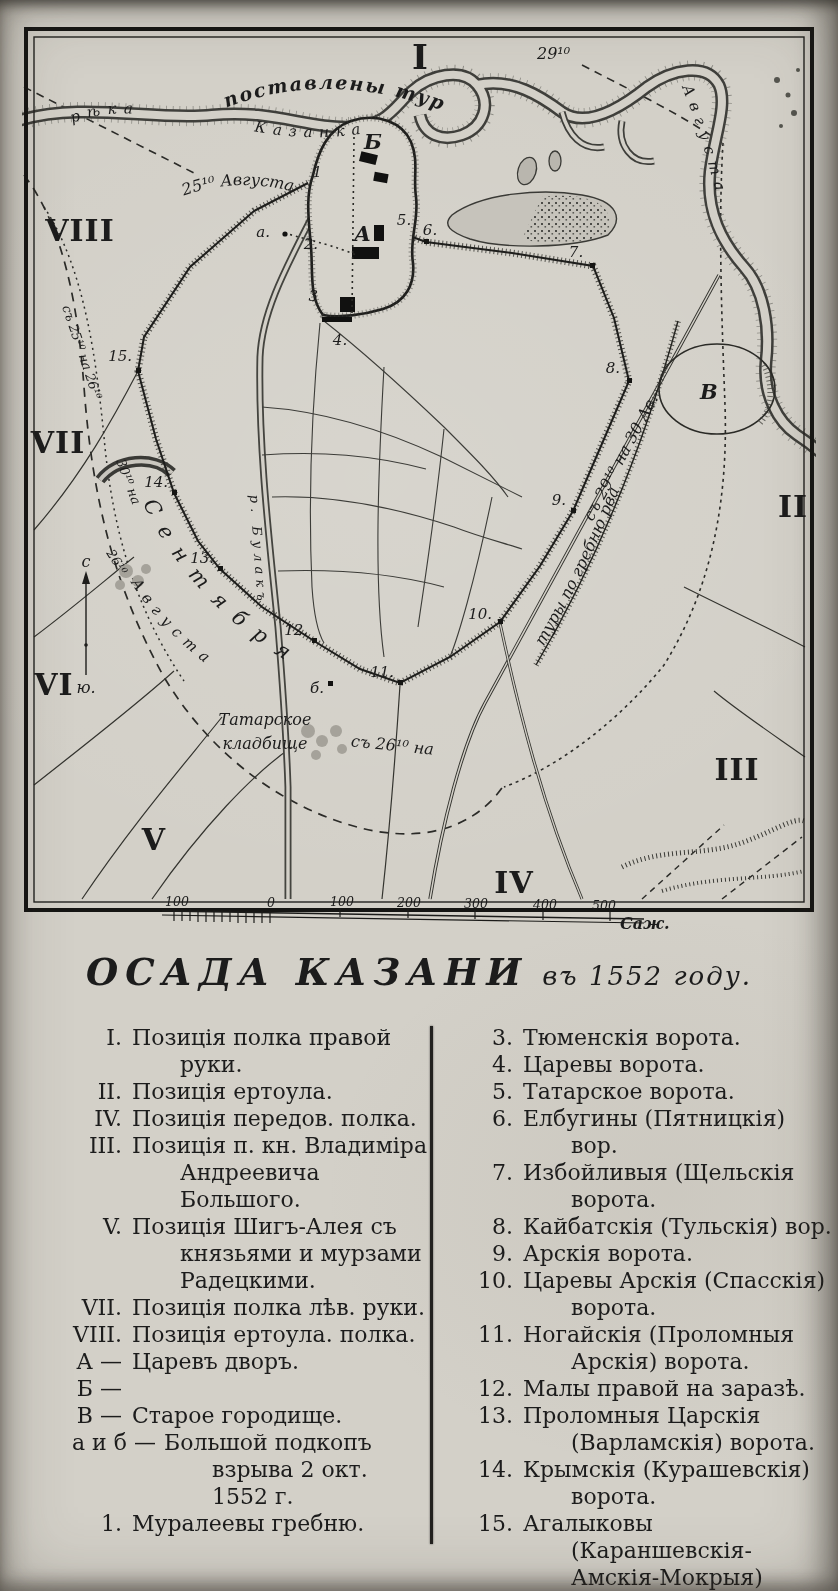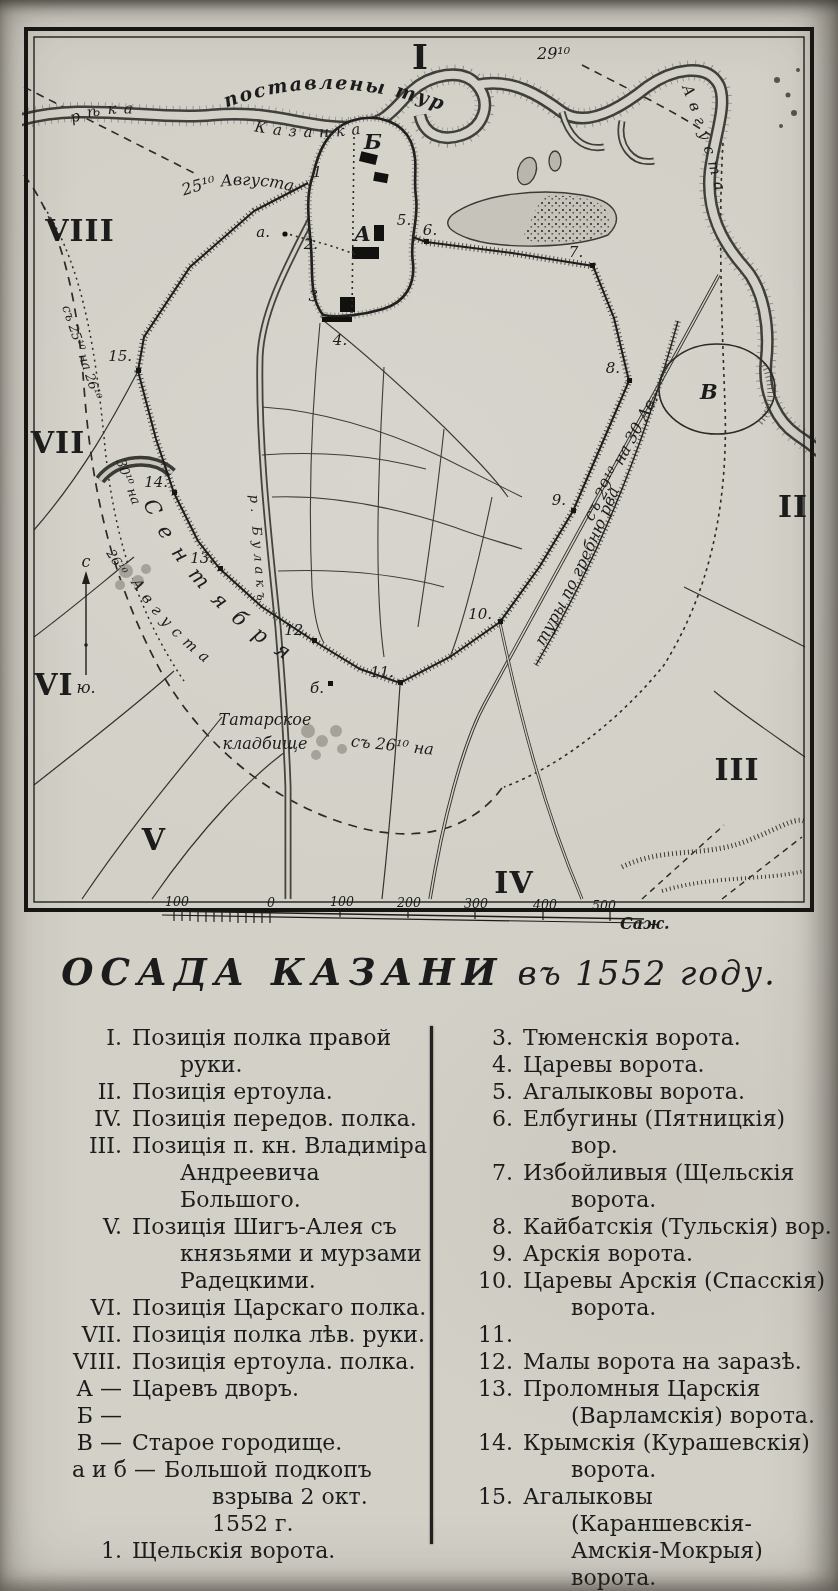--- a/index.html
+++ b/index.html
@@ -29,21 +29,21 @@
   .mlbl-sm{font:italic 13px "DejaVu Serif","Liberation Serif",serif;}
   .mlbl-big{font:italic bold 19px "DejaVu Serif","Liberation Serif",serif;letter-spacing:2px;}
   .mlbl-spread{font:italic 21px "DejaVu Serif","Liberation Serif",serif;letter-spacing:14px;}
   .mlbl-spread2{font:italic 15px "DejaVu Serif","Liberation Serif",serif;letter-spacing:7px;}
   .scale-num{font:italic 12.5px "DejaVu Serif","Liberation Serif",serif;}
   .scale-unit{font:italic bold 16px "DejaVu Serif","Liberation Serif",serif;}
 
   .title{position:absolute;top:950px;left:0;width:100%;text-align:center;
          font-style:italic;white-space:nowrap;}
   .title .main{font-size:37px;letter-spacing:7px;font-weight:bold;font-style:italic;}
-  .title .tail{font-size:33px;letter-spacing:2px;padding-left:14px;}
+  .title .tail{font-size:26px;letter-spacing:2px;padding-left:14px;}
 
   .legend{position:absolute;top:1024px;left:56px;width:782px;display:flex;
           font-size:22px;line-height:27px;}
   .col-left{width:374px;flex:none;}
   .col-right{flex:1;padding-left:14px;}
   .divider{flex:none;width:3px;background:#22211f;height:518px;margin-top:2px;
            box-shadow:0 0 2px rgba(20,20,20,.7);}
   .l-item{display:flex;}
   .l-item .num{flex:0 0 66px;text-align:right;white-space:nowrap;display:block;}
   .l-item .txt{padding-left:10px;}
@@ -320,24 +320,20 @@
         </div>
         <div class="l-item roman">
           <span class="num">III.</span>
           <span class="txt">Позиція п. кн. Владиміра Андреевича Большого.</span>
         </div>
         <div class="l-item roman">
           <span class="num">V.</span>
           <span class="txt">Позиція Шигъ-Алея съ князьями и мурзами Радецкими.</span>
         </div>
         <div class="l-item roman">
-          <span class="num">VI.</span>
-          <span class="txt">Позиція Царскаго полка.</span>
-        </div>
-        <div class="l-item roman">
           <span class="num">VII.</span>
           <span class="txt">Позиція полка лѣв. руки.</span>
         </div>
         <div class="l-item roman">
           <span class="num">VIII.</span>
           <span class="txt">Позиція ертоула. полка.</span>
         </div>
         <div class="l-item letter">
           <span class="num">А —</span>
           <span class="txt">Царевъ дворъ.</span>
@@ -348,36 +344,36 @@
         <div class="l-item letter">
           <span class="num">В —</span>
           <span class="txt">Старое городище.</span>
         </div>
         <div class="l-item letter-wide">
           <span class="num">а и б —</span>
           <span class="txt">Большой подкопъ взрыва 2 окт. 1552 г.</span>
         </div>
         <div class="l-item digit">
           <span class="num">1.</span>
-          <span class="txt">Щельскія ворота.</span>
+          <span class="txt">Муралеевы гребню.</span>
         </div>
       </div>
     <div class="divider"></div>
     <div class="col-right">
         <div class="l-item digit">
           <span class="num">3.</span>
           <span class="txt">Тюменскія ворота.</span>
         </div>
         <div class="l-item digit">
           <span class="num">4.</span>
           <span class="txt">Царевы ворота.</span>
         </div>
         <div class="l-item digit">
           <span class="num">5.</span>
-          <span class="txt">Агалыковы ворота.</span>
+          <span class="txt">Татарское ворота.</span>
         </div>
         <div class="l-item digit">
           <span class="num">6.</span>
           <span class="txt">Елбугины (Пятницкія) вор.</span>
         </div>
         <div class="l-item digit">
           <span class="num">7.</span>
           <span class="txt">Избойливыя (Щельскія ворота.</span>
         </div>
         <div class="l-item digit">
@@ -387,24 +383,25 @@
         <div class="l-item digit">
           <span class="num">9.</span>
           <span class="txt">Арскія ворота.</span>
         </div>
         <div class="l-item digit">
           <span class="num">10.</span>
           <span class="txt">Царевы Арскія (Спасскія) ворота.</span>
         </div>
         <div class="l-item digit">
           <span class="num">11.</span>
+          <span class="txt">Ногайскія (Проломныя Арскія) ворота.</span>
         </div>
         <div class="l-item digit">
           <span class="num">12.</span>
-          <span class="txt">Малы ворота на заразѣ.</span>
+          <span class="txt">Малы правой на заразѣ.</span>
         </div>
         <div class="l-item digit">
           <span class="num">13.</span>
           <span class="txt">Проломныя Царскія (Варламскія) ворота.</span>
         </div>
         <div class="l-item digit">
           <span class="num">14.</span>
           <span class="txt">Крымскія (Курашевскія) ворота.</span>
         </div>
         <div class="l-item digit">

